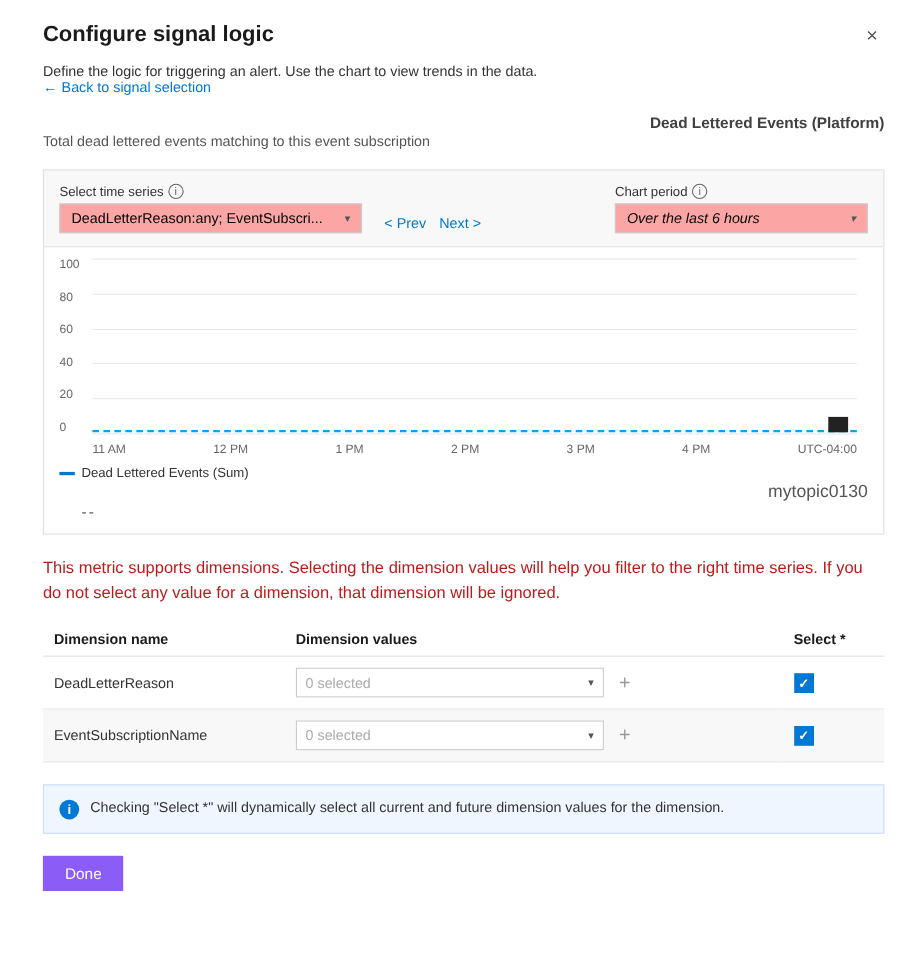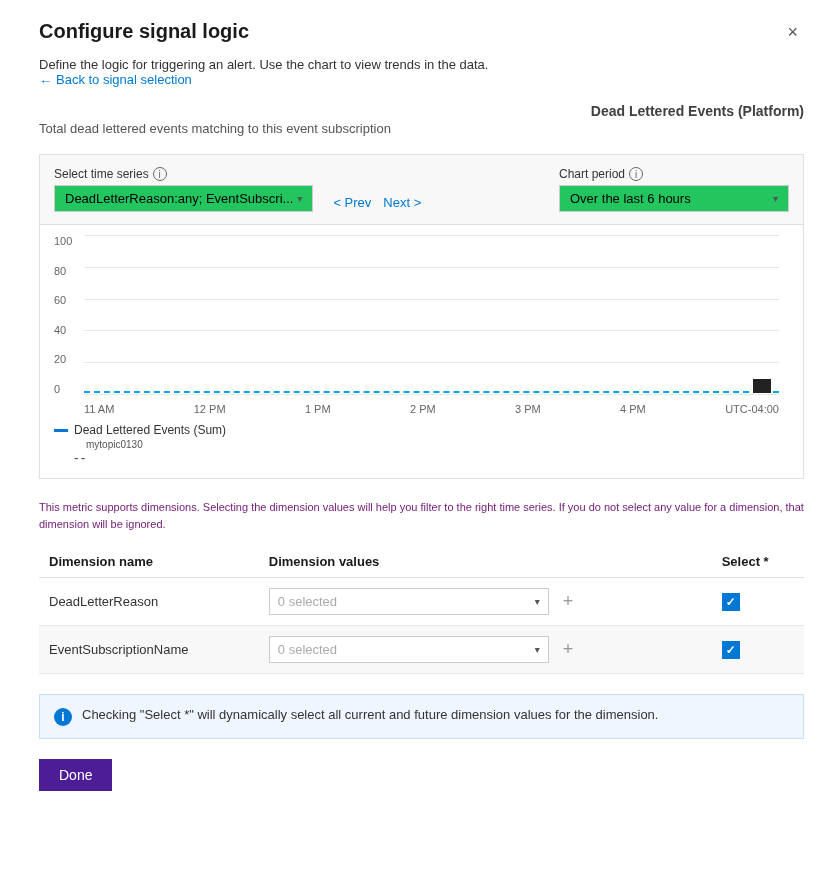--- a/index.html
+++ b/index.html
@@ -94,30 +94,31 @@
       border-radius: 50%;
       border: 1px solid #666;
       font-size: 10px;
       color: #666;
       cursor: pointer;
     }
     .select-dropdown {
       border: 1px solid #ccc;
       padding: 5px 10px;
       font-size: 13px;
-      background: #22c55e;
+      background: #fca5a5;
       display: flex;
       align-items: center;
       justify-content: space-between;
-      gap: 4px;
+      gap: 20px;
       cursor: pointer;
       min-width: 220px;
     }
     .select-dropdown-wide {
       min-width: 230px;
+      font-style: italic;
     }
     .chevron-icon {
       font-size: 10px;
       color: #555;
     }
     .nav-buttons {
       display: flex;
       align-items: center;
       gap: 4px;
       margin-top: 20px;
@@ -205,44 +206,45 @@
     .legend-color {
       width: 14px;
       height: 3px;
       background: #0078d4;
     }
     .legend-text {
       font-size: 12px;
       color: #333;
     }
     .legend-sub {
-      font-size: 10px;
+      font-size: 16px;
       color: #555;
       margin-left: 32px;
+      text-align: right;
     }
     .legend-dashes {
       font-size: 14px;
       color: #555;
       margin-left: 20px;
       letter-spacing: 2px;
     }
     .black-box {
       position: absolute;
       right: 8px;
       bottom: 22px;
       width: 18px;
       height: 14px;
       background: #222;
     }
     .dimension-section {
       margin-top: 20px;
     }
     .dimension-info {
-      font-size: 11px;
-      color: #701a75;
+      font-size: 15px;
+      color: #b91c1c;
       margin-bottom: 14px;
       line-height: 1.5;
     }
     .dimension-table {
       width: 100%;
       border-collapse: collapse;
     }
     .dimension-table th {
       text-align: left;
       padding: 8px 10px;
@@ -315,21 +317,21 @@
       color: #fff;
       display: flex;
       align-items: center;
       justify-content: center;
       font-size: 12px;
       font-weight: bold;
       flex-shrink: 0;
       margin-top: 1px;
     }
     .done-btn {
-      background: #4c1d95;
+      background: #8b5cf6;
       color: #fff;
       border: none;
       padding: 8px 20px;
       font-size: 14px;
       cursor: pointer;
       margin-top: 20px;
     }
     .th-select {
       text-align: right;
     }

